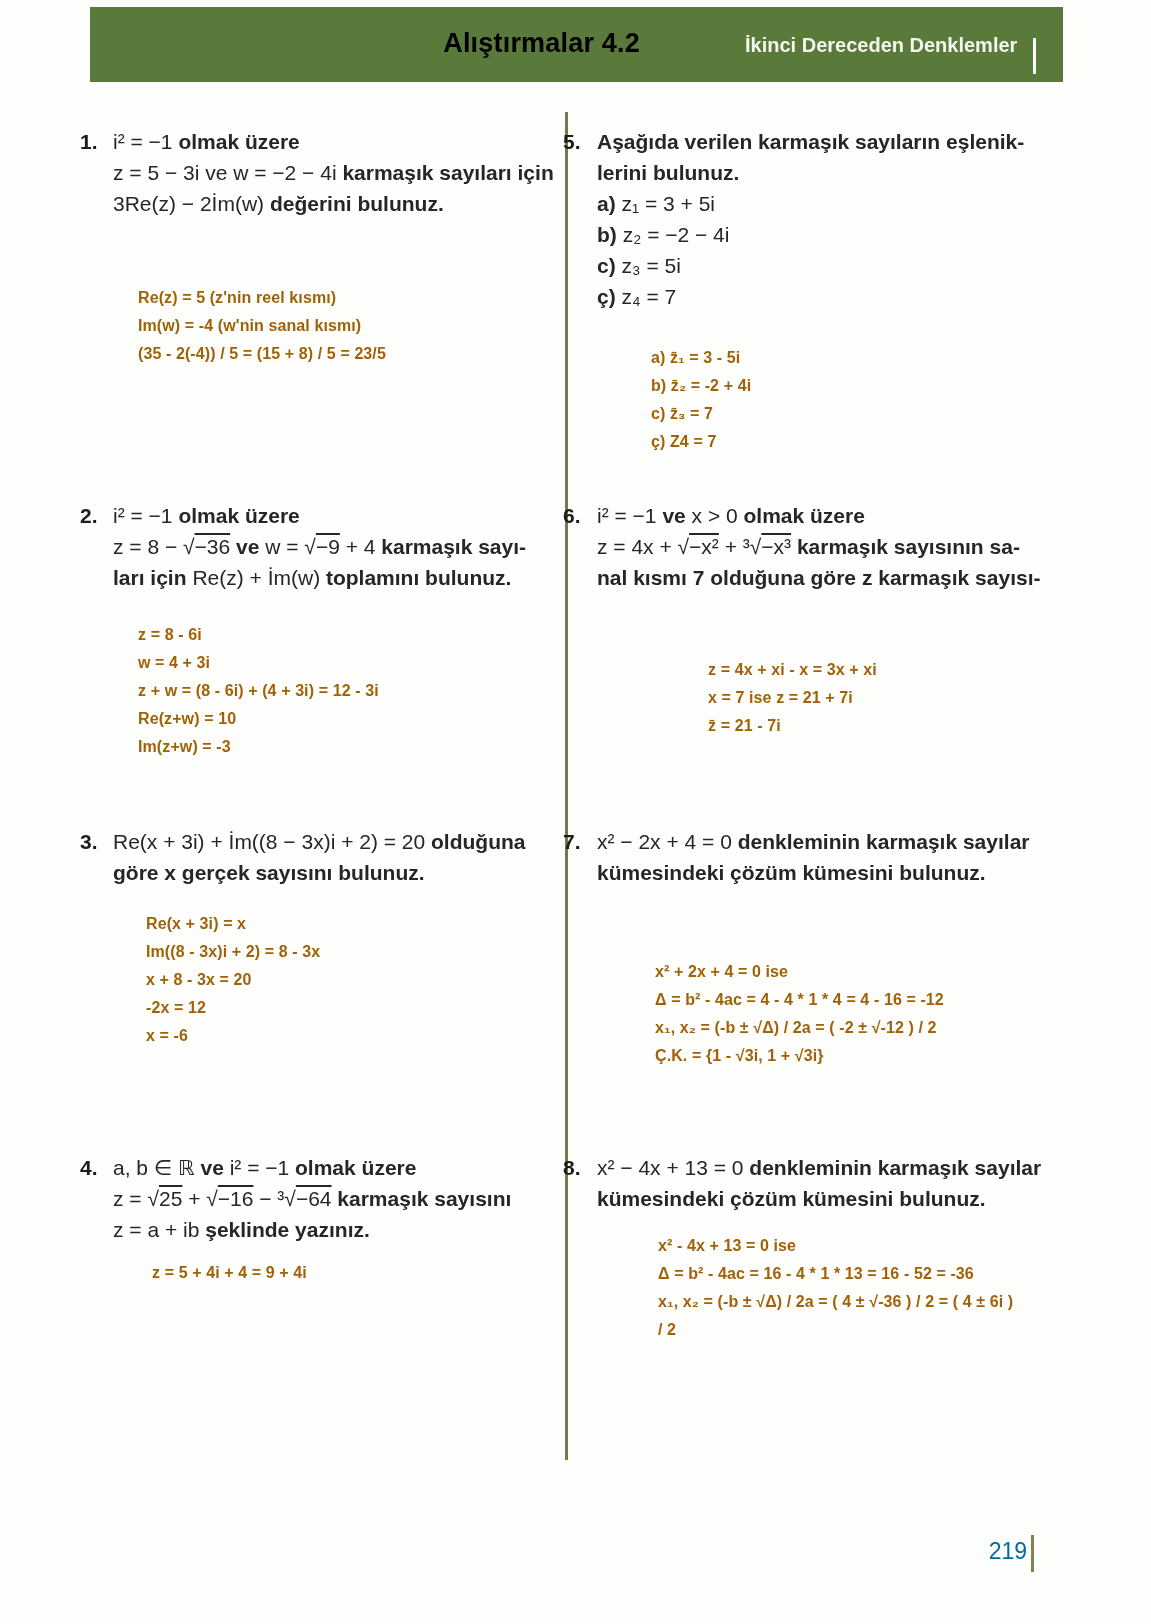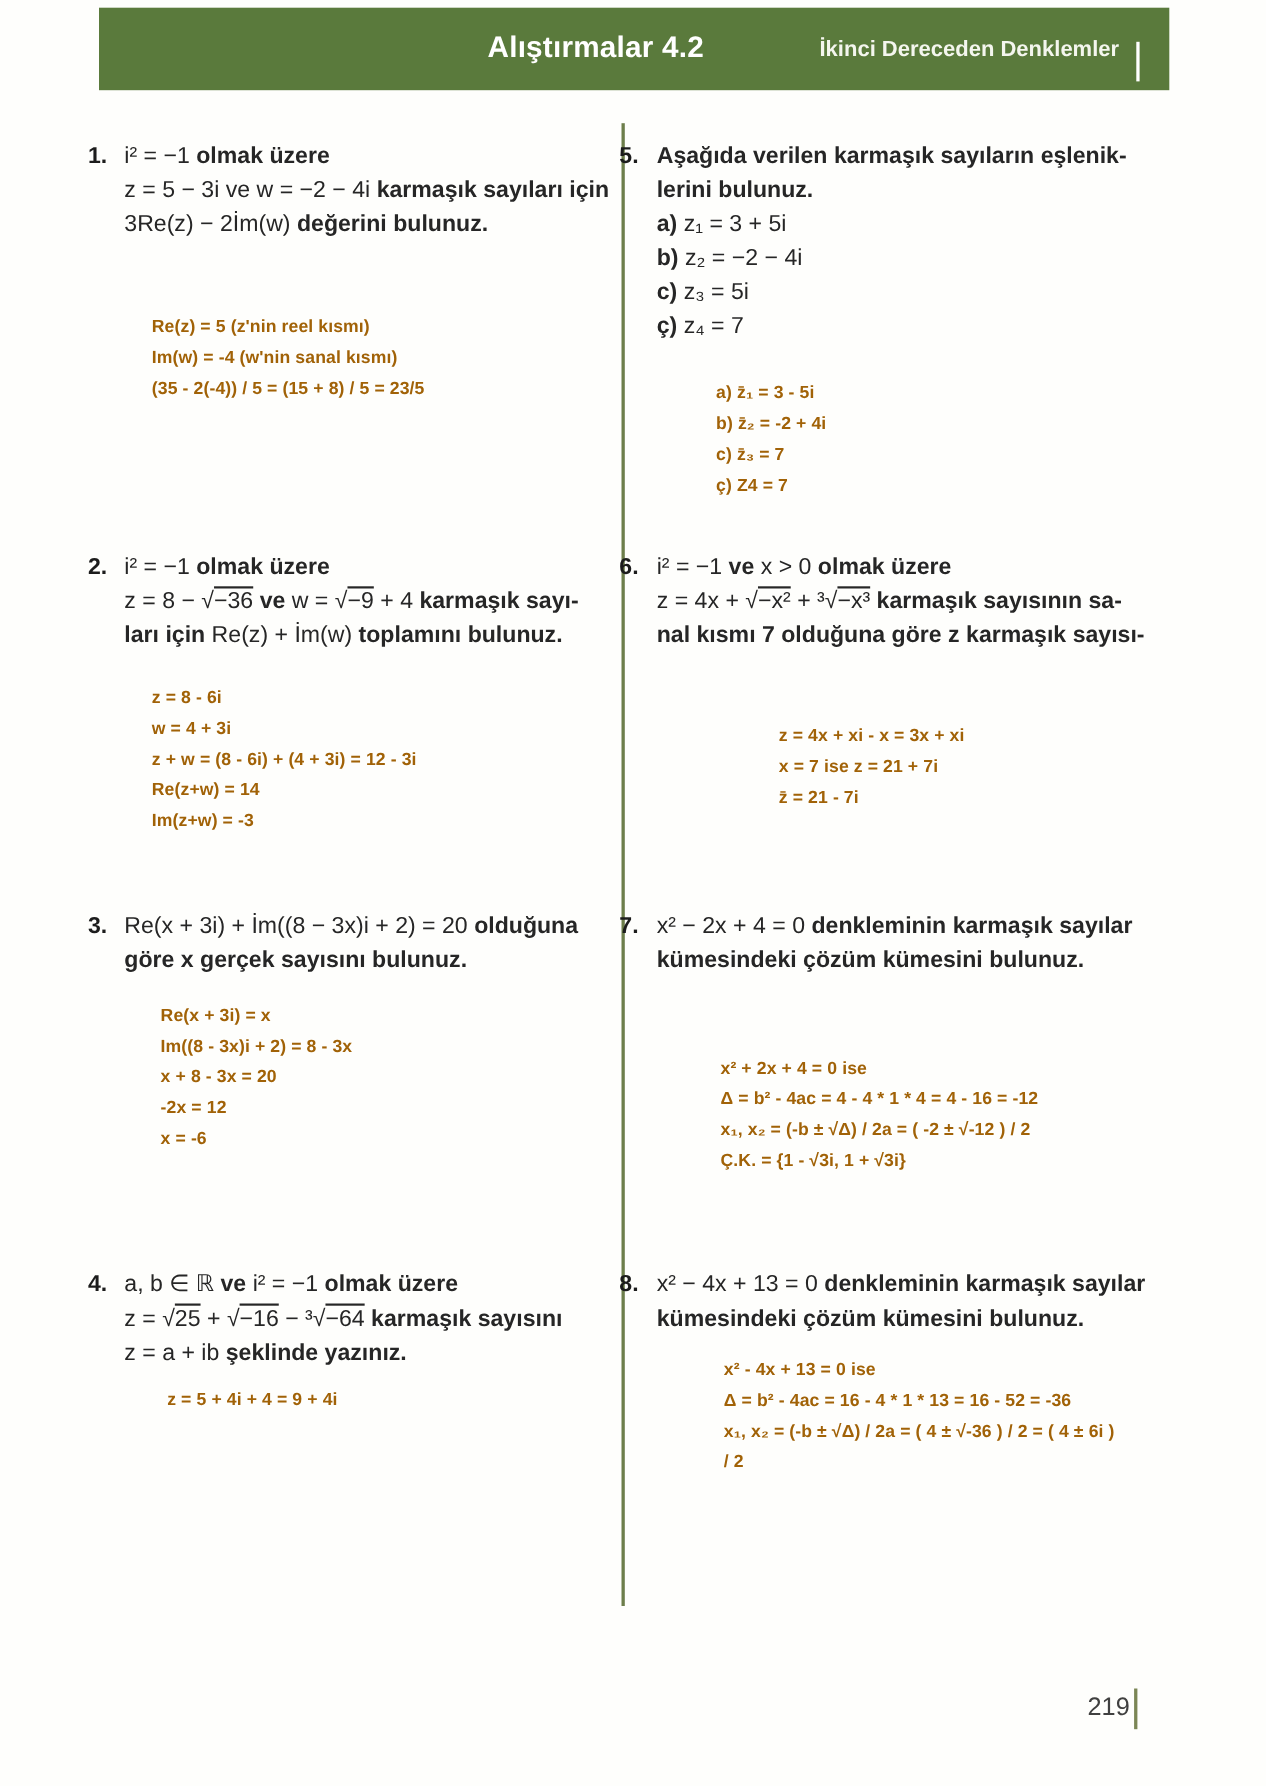--- a/index.html
+++ b/index.html
@@ -11,21 +11,21 @@
     overflow:hidden;
   }
   
   .topbar{
     position:absolute;left:90px;top:7px;width:973px;height:75px;
     background:#5a7a3c;
   }
   .topbar-title{
     position:absolute;left:0;top:21px;width:550px;
     text-align:right;
-    color:#ffffff;font-size:27px;font-weight:bold;
+    color:#000000;font-size:27px;font-weight:bold;
     letter-spacing:.2px;white-space:nowrap;
   }
   .topbar-subtitle{
     position:absolute;left:655px;top:27px;
     color:#f4f6ee;font-size:20px;white-space:nowrap;font-weight:bold;
   }
   .topbar-rule{
     position:absolute;left:943px;top:31px;width:3px;height:36px;
     background:#ffffff;
   }
@@ -47,21 +47,21 @@
   .qline span.ov{text-decoration:overline;}
   
   .ans{
     position:absolute;
     color:#a16207;font-size:16px;line-height:28px;
     white-space:nowrap;letter-spacing:.1px;font-weight:bold;
   }
   
   .pagenum{
     position:absolute;left:955px;top:1538px;width:72px;
-    text-align:right;color:#404040;font-size:23px;
+    text-align:right;color:#0369a1;font-size:23px;
   }
   .pagenum-rule{
     position:absolute;left:1031px;top:1535px;width:3px;height:37px;
     background:#7b8655;
   }
 </style>
 </head>
 <body>
 
 <div class="page">
@@ -93,21 +93,21 @@
         <div class="qbody">
           <div class="qline"><span>i² = −1 </span><span class="b">olmak üzere</span></div>
           <div class="qline"><span>z = 8 − √</span><span class="ov">−36</span><span>  </span><span class="b">ve</span><span>  w = √</span><span class="ov">−9</span><span> + 4  </span><span class="b">karmaşık sayı-</span></div>
           <div class="qline"><span class="b">ları için </span><span>Re(z) + İm(w) </span><span class="b">toplamını bulunuz.</span></div>
         </div>
       </div>
       <div class="ans" style="left: 138px; top: 621px;">
         <div class="aline">z = 8 - 6i</div>
         <div class="aline">w = 4 + 3i</div>
         <div class="aline">z + w = (8 - 6i) + (4 + 3i) = 12 - 3i</div>
-        <div class="aline">Re(z+w) = 14</div>
+        <div class="aline">Re(z+w) = 10</div>
         <div class="aline">Im(z+w) = -3</div>
       </div>
       <div class="q" style="left: 80px; top: 826px;">
         <div class="qnum qnum-l">3.</div>
         <div class="qbody">
           <div class="qline"><span>Re(x + 3i) + İm((8 − 3x)i + 2) = 20 </span><span class="b">olduğuna</span></div>
           <div class="qline"><span class="b">göre x gerçek sayısını bulunuz.</span></div>
         </div>
       </div>
       <div class="ans" style="left: 146px; top: 910px;">

